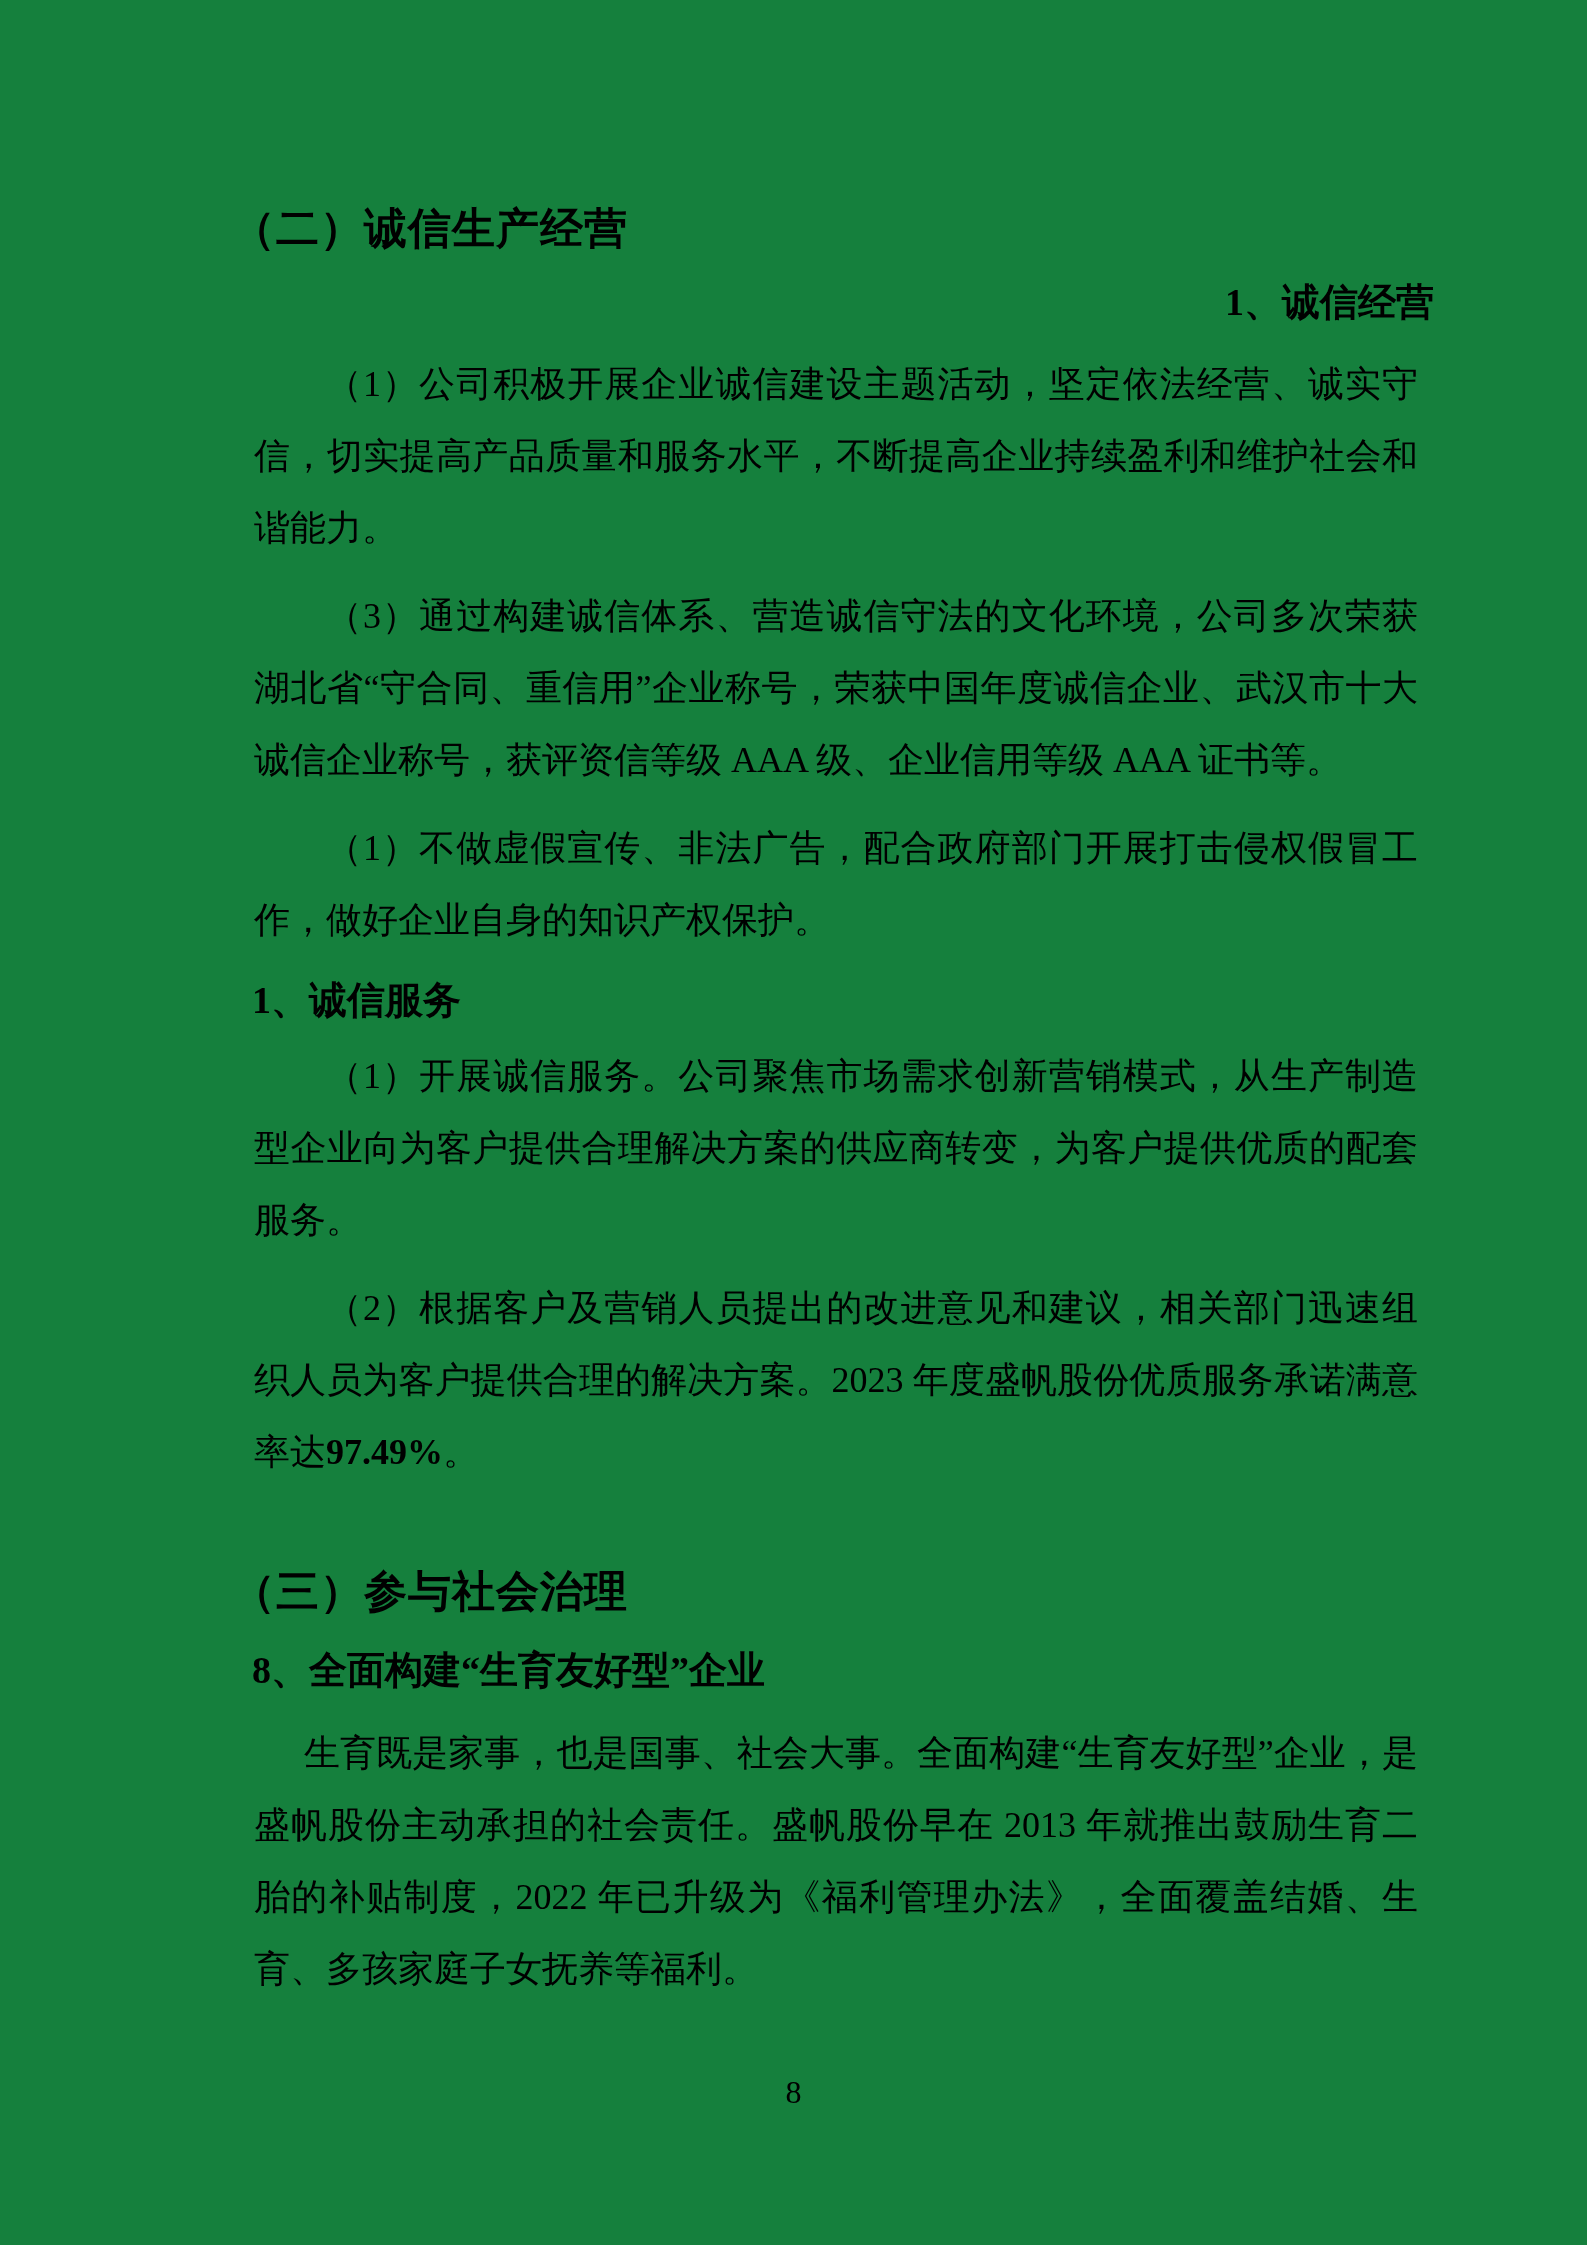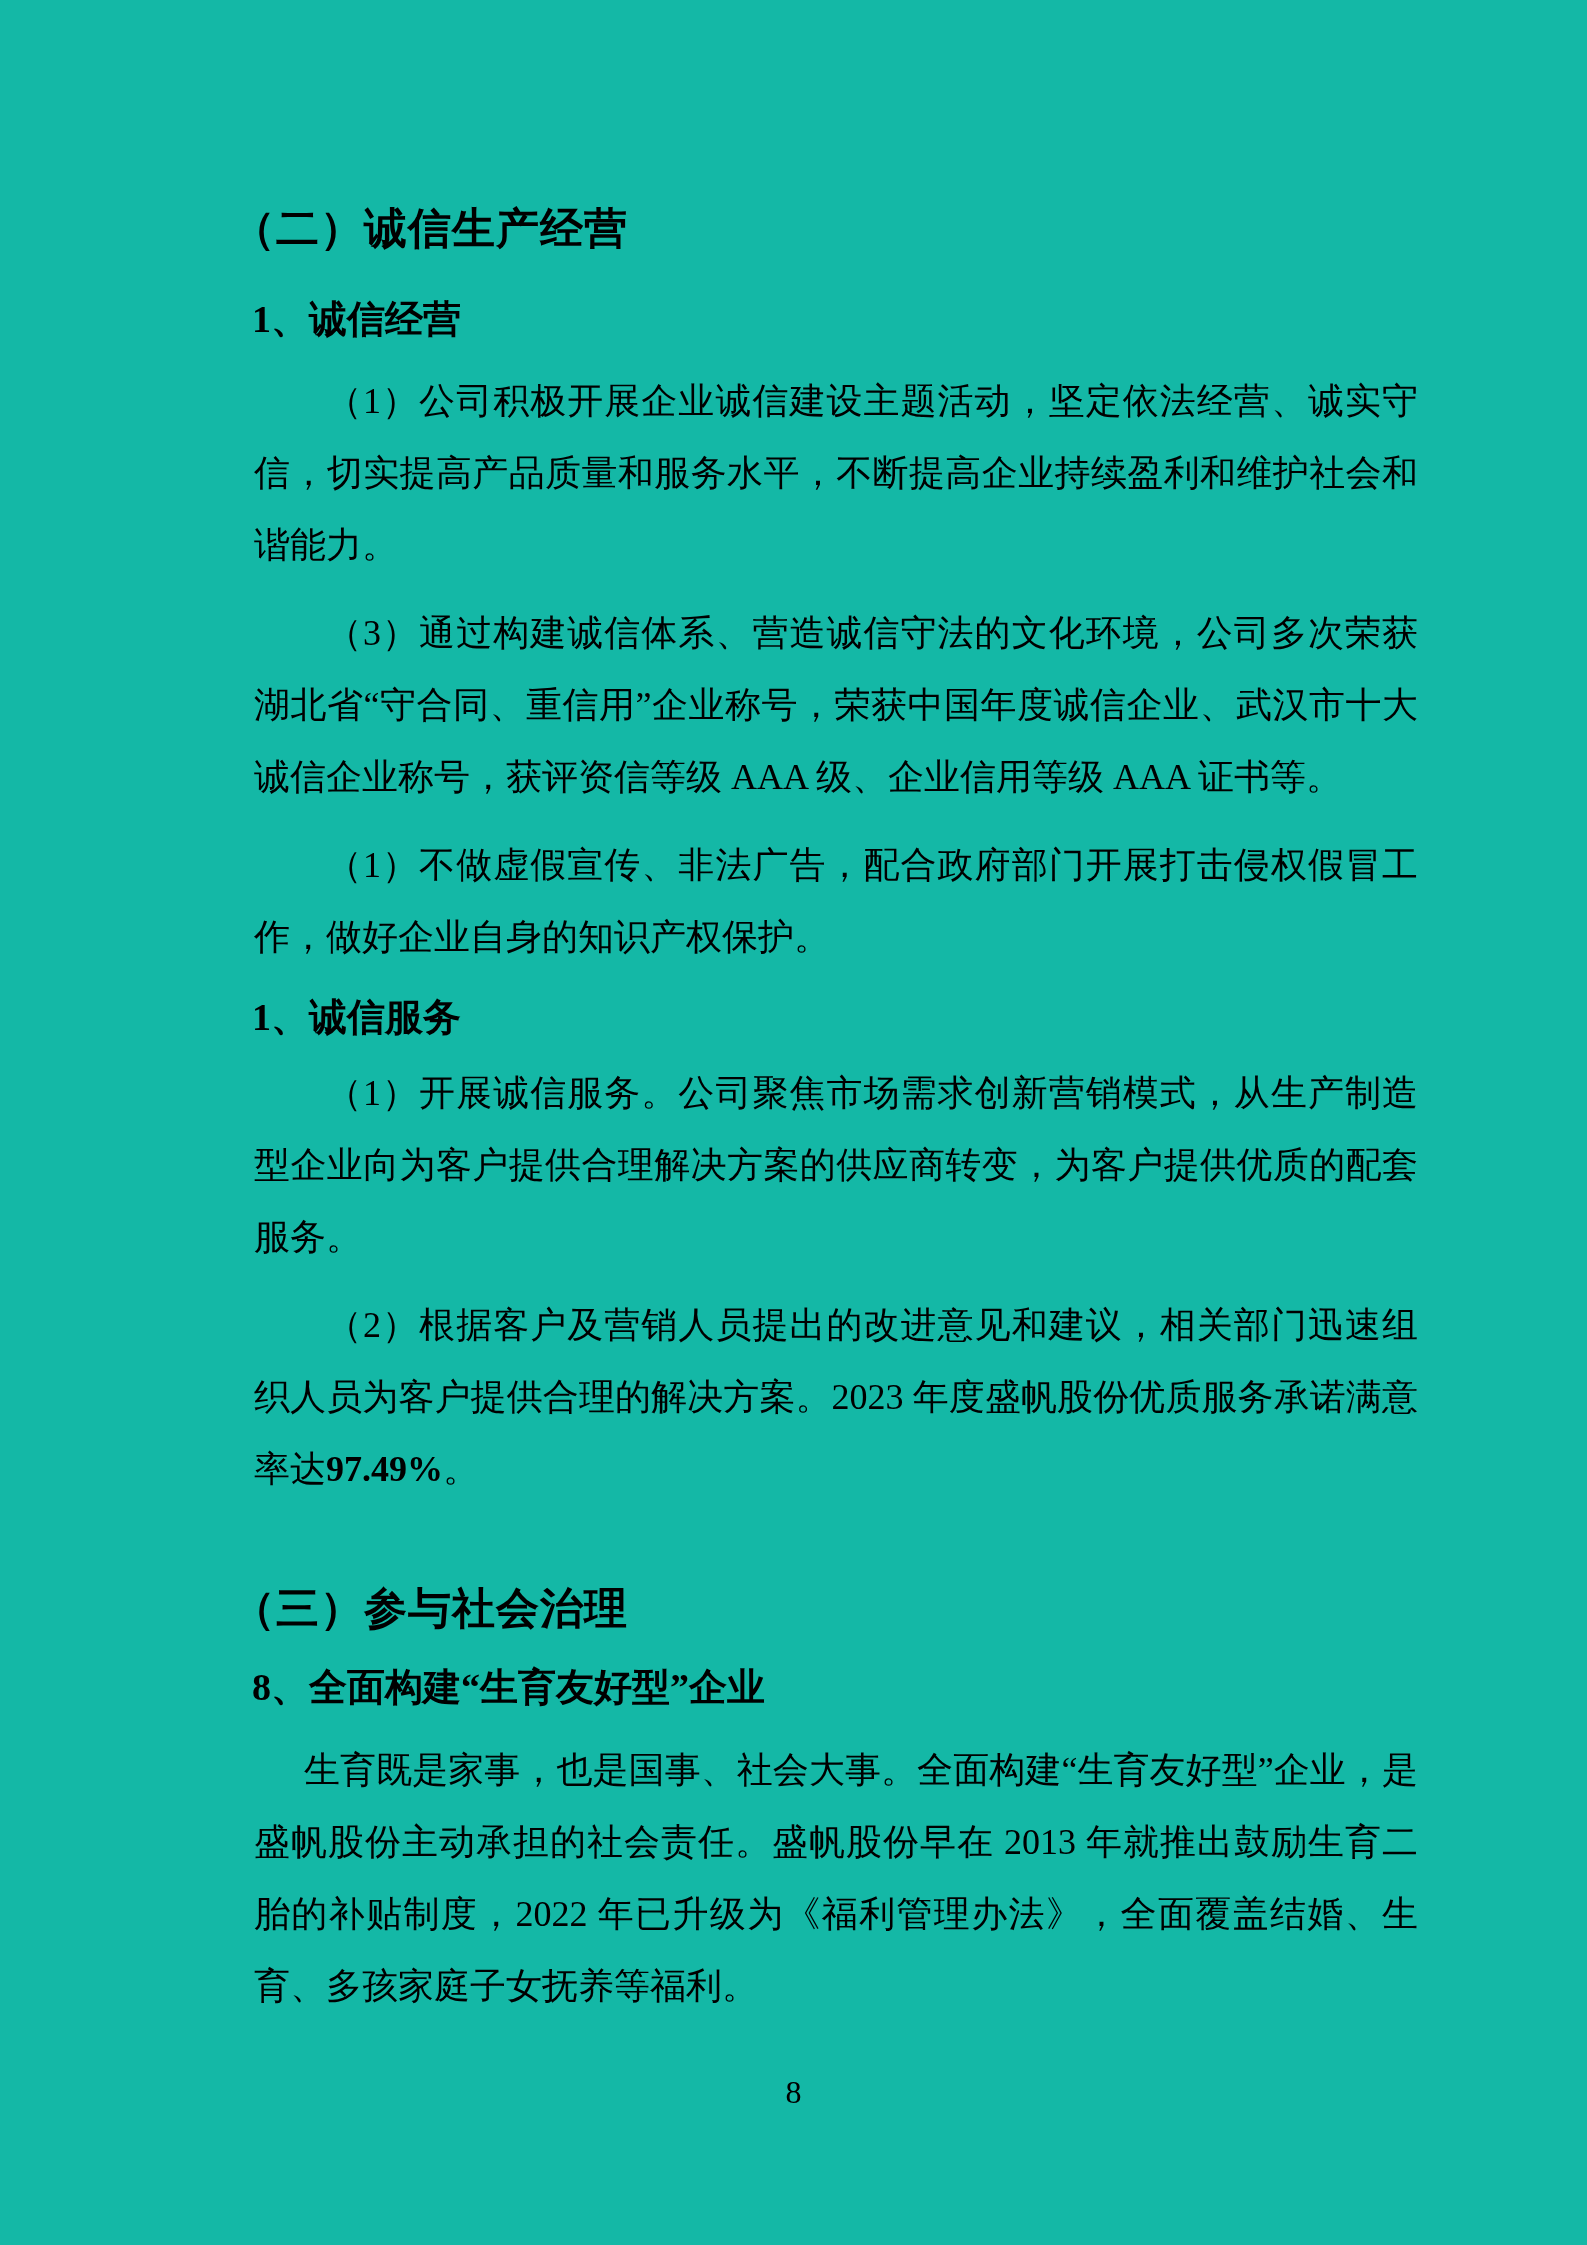--- a/index.html
+++ b/index.html
@@ -4,21 +4,21 @@
 <style>
   html, body {
     margin: 0;
     padding: 0;
     background: #ffffff;
   }
   .page {
     position: relative;
     width: 1587px;
     height: 2245px;
-    background: #14b8a6;
+    background: #15803d;
     color: #000000;
     font-family: "Liberation Serif", "DejaVu Serif", serif;
     overflow: hidden;
   }
   .content {
     position: absolute;
     left: 238px;
     top: 0;
     width: 1196px;
   }
@@ -35,21 +35,21 @@
   }
   .h-section.second {
     margin-top: 73px;
   }
   .h-sub {
     font-size: 38px;
     font-weight: bold;
     line-height: 56px;
     margin: 0 0 0 14px;
   }
-  .h-sub.s1 { margin-top: 31px; }
+  .h-sub.s1 { margin-top: 14px; text-align: right; }
   .h-sub.s2 { margin-top: 8px; }
   .h-sub.s3 { margin-top: 19px; }
   .body-p {
     font-size: 36px;
     line-height: 72px;
     text-align: justify;
     text-indent: 72px;
     margin: 16px;
     font-family: Liberation Serif, serif;
   }

